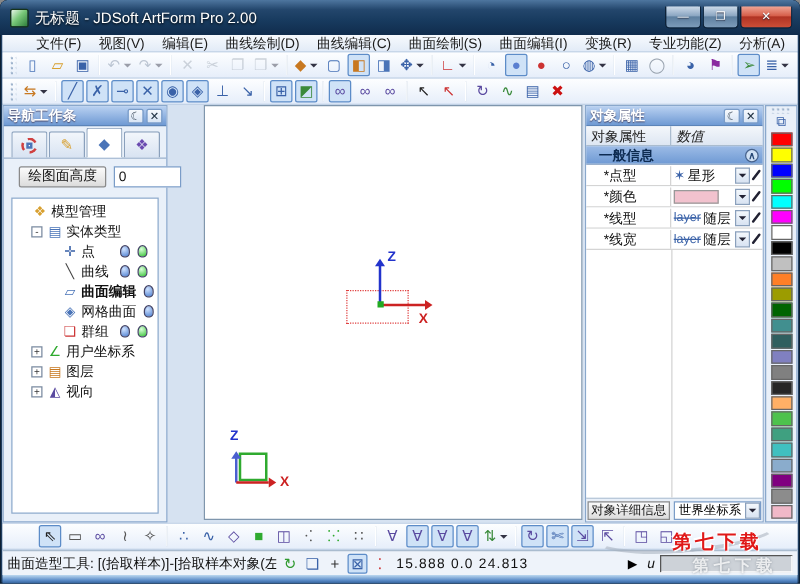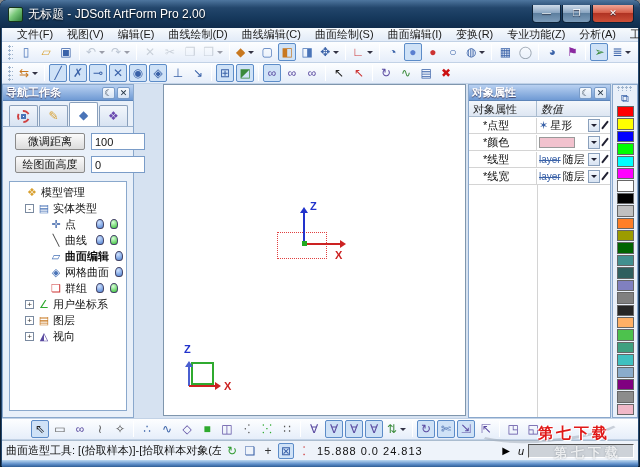--- a/index.html
+++ b/index.html
@@ -16,21 +16,21 @@
   .title{color:#fff;font-size:12px;text-shadow:0 1px 2px #000;white-space:nowrap;}
   .winbtns{margin-left:auto;display:flex;}
   .wbtn{width:29px;height:18px;margin-left:1px;border:1px solid #0d2238;border-top:none;border-radius:0 0 4px 4px;
     color:#fff;font-size:9px;line-height:17px;text-align:center;
     background:linear-gradient(180deg,#cfdcea 0%,#8ba6c2 45%,#5d7f9f 50%,#7d9cba 100%);text-shadow:0 1px 1px #223;}
   .wbtn.close{width:42px;background:linear-gradient(180deg,#f0a696 0%,#d65f4a 45%,#b03323 50%,#cc4f38 100%);}
   
   .client{position:absolute;left:2px;top:28px;width:636px;height:432px;background:#d6e2f1;}
   
   .menubar{height:14px;display:flex;align-items:center;background:linear-gradient(180deg,#f7fafd,#e2ebf7);
-    border-bottom:1px solid #c2d2e6;padding-left:8px;}
+    border-bottom:1px solid #c2d2e6;padding-left:20px;}
   .mitem{font-size:11px;color:#1a1a1a;padding:0 7px;white-space:nowrap;cursor:default;}
   
   .tb{height:21px;display:flex;align-items:center;background:linear-gradient(180deg,#fdfeff,#e6eefa);
     border-bottom:1px solid #c2d2e6;padding-left:3px;}
   .grip{width:5px;height:15px;margin:0 3px;flex:none;
     background:radial-gradient(circle at 1.5px 1.5px,#9fb4cd 1px,transparent 1.2px);background-size:4px 4px;}
   .tbtn{position:relative;height:18px;min-width:18px;display:flex;align-items:center;justify-content:center;
     margin:0 1px;border:1px solid transparent;border-radius:2px;padding:0 1px;}
   .tbtn .g{font-size:12px;line-height:16px;}
   .tbtn.on{background:#cfe2f7;border-color:#5c8cc8;}
@@ -457,24 +457,20 @@
             <span class="g">✎</span>
           </div>
           <div class="tab on t-gem">
             <span class="g">◆</span>
           </div>
           <div class="tab t-stamp">
             <span class="g">❖</span>
           </div>
         </div>
         <div class="lfield">
-          <div class="lbtn">微调距离</div>
-          <input class="linput" value="100" style="">
-        </div>
-        <div class="lfield">
           <div class="lbtn">绘图面高度</div>
           <input class="linput" value="0" style="">
         </div>
         <div class="treebox">
 
             <div class="trow" style="padding-left: 3px;">
               <span class="exp" style="visibility: hidden;"></span>
               <span class="g ticon" style="color: rgb(216, 160, 48);">❖</span>
               <span class="lbl tlbl">模型管理</span>
 
@@ -585,20 +581,24 @@
           <span class="txt">对象属性</span>
           <span class="ptools">
             <span class="pico">☾</span>
             <span class="pico">✕</span>
           </span>
         </div>
         <div class="pgrid-head">
           <div class="c1">对象属性</div>
           <div class="c2">数值</div>
         </div>
+        <div class="pgroup">
+          <span>一般信息</span>
+          <span class="collapse">∧</span>
+        </div>
         <div style="display:flex;flex-direction:column;">
 
             <div class="prow">
               <div class="lbl">*点型</div>
               <div class="pval">
 
                 <span class="g" style="color: rgb(58, 98, 168);">✶</span>
 
                 <span class="val">星形</span>
                 <span class="ddbox">
@@ -641,20 +641,29 @@
                 <span class="layerw">layer</span>
                 <span class="val">随层</span>
                 <span class="ddbox">
                   <span class="dd3"></span>
                 </span>
                 <span class="eyedrop"></span>
               </div>
             </div>
           </div>
         <div class="pfiller"></div>
+        <div class="pbottom">
+          <div class="detailbtn">对象详细信息</div>
+          <div class="csbox">
+            <span>世界坐标系</span>
+            <span class="ddbox" style="margin-left:auto;">
+                <span class="dd3"></span>
+              </span>
+          </div>
+        </div>
       </div>
 
       <div class="palette">
         <div class="pal-grip"></div>
         <div class="pal-icon">⧉</div>
         <div style="display:flex;flex-direction:column;flex:1;width:17px;">
 
         <div class="pswatch" style="background: rgb(255, 0, 0);"></div>
             <div class="pswatch" style="background: rgb(255, 255, 0);"></div>
             <div class="pswatch" style="background: rgb(0, 0, 255);"></div>

